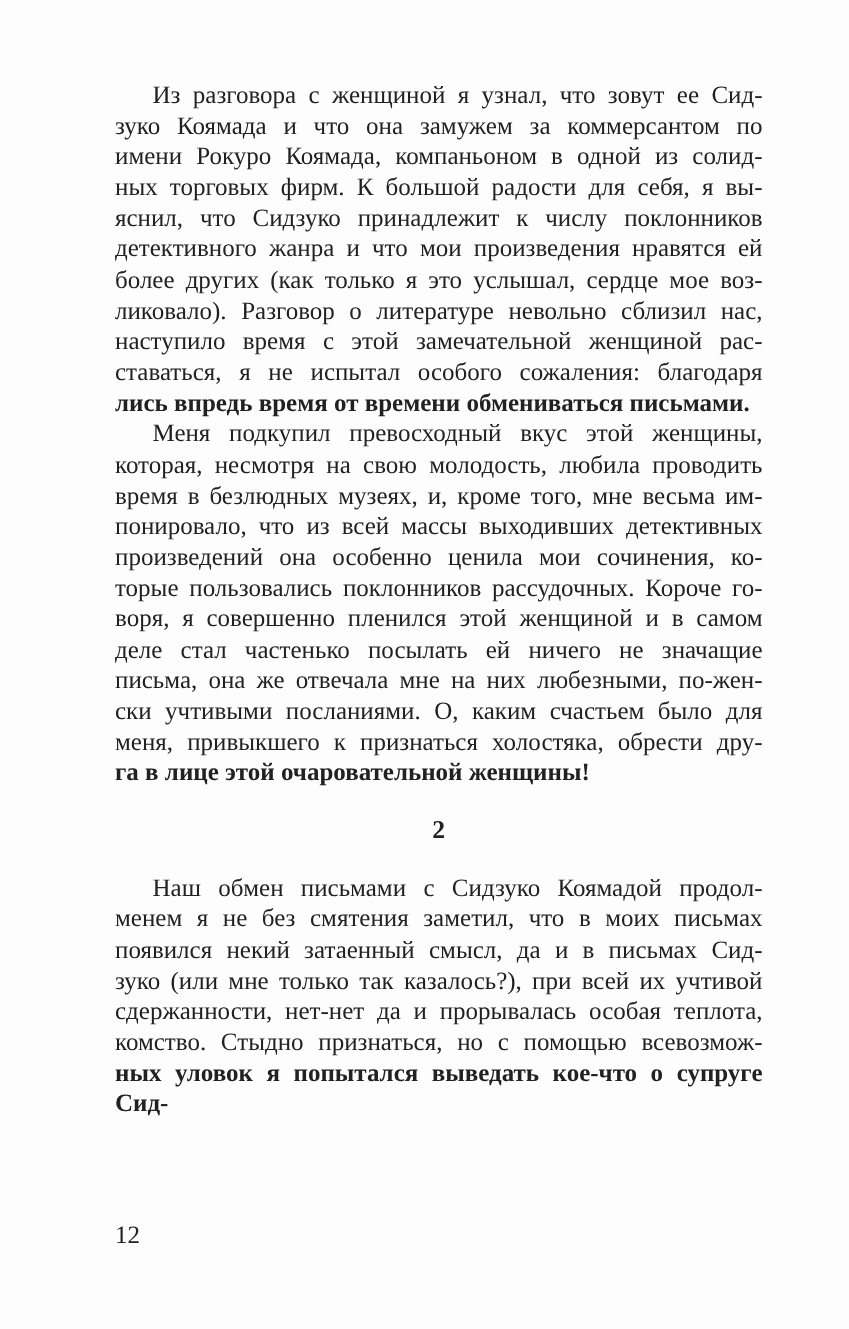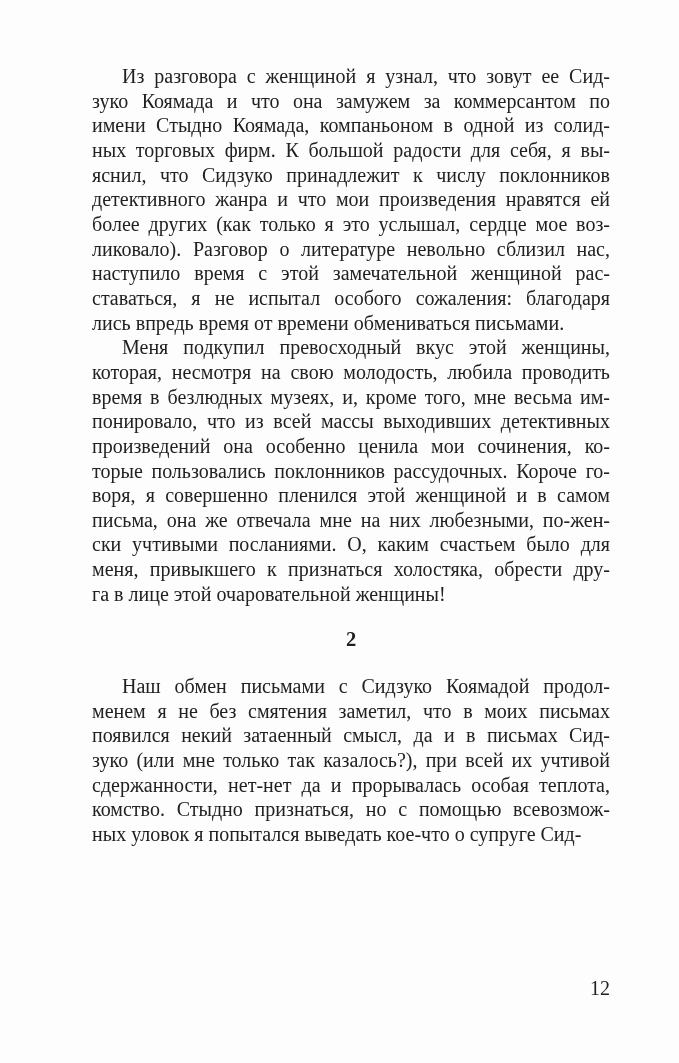--- a/index.html
+++ b/index.html
@@ -36,65 +36,67 @@
     text-align: justify;
     text-align-last: justify;
     text-justify: inter-word;
     white-space: normal;
   }
   .line.first {
     text-indent: 30px;
   }
   .line.last {
     text-align-last: left;
+    font-weight: bold;
   }
   .section-heading {
     font-size: 20.5px;
     line-height: 24.65px;
     font-weight: bold;
     text-align: center;
     margin: 21px 0 22px 0;
   }
   .page-number {
     position: absolute;
     left: 92px;
     top: 976px;
     width: 518px;
-    text-align: right;
+    text-align: left;
     font-size: 20px;
     line-height: 24.65px;
   }
 </style>
 </head>
 <body>
 
 <div class="page">
   <div class="text-block">
     <div class="paragraphs">
         <div class="paragraph">
           <div class="line first">Из разговора с женщиной я узнал, что зовут ее Сид-</div>
           <div class="line">зуко Коямада и что она замужем за коммерсантом по</div>
-          <div class="line">имени Стыдно Коямада, компаньоном в одной из солид-</div>
+          <div class="line">имени Рокуро Коямада, компаньоном в одной из солид-</div>
           <div class="line">ных торговых фирм. К большой радости для себя, я вы-</div>
           <div class="line">яснил, что Сидзуко принадлежит к числу поклонников</div>
           <div class="line">детективного жанра и что мои произведения нравятся ей</div>
           <div class="line">более других (как только я это услышал, сердце мое воз-</div>
           <div class="line">ликовало). Разговор о литературе невольно сблизил нас,</div>
           <div class="line">наступило время с этой замечательной женщиной рас-</div>
           <div class="line">ставаться, я не испытал особого сожаления: благодаря</div>
           <div class="line last">лись впредь время от времени обмениваться письмами.</div>
         </div>
         <div class="paragraph">
           <div class="line first">Меня подкупил превосходный вкус этой женщины,</div>
           <div class="line">которая, несмотря на свою молодость, любила проводить</div>
           <div class="line">время в безлюдных музеях, и, кроме того, мне весьма им-</div>
           <div class="line">понировало, что из всей массы выходивших детективных</div>
           <div class="line">произведений она особенно ценила мои сочинения, ко-</div>
           <div class="line">торые пользовались поклонников рассудочных. Короче го-</div>
           <div class="line">воря, я совершенно пленился этой женщиной и в самом</div>
+          <div class="line">деле стал частенько посылать ей ничего не значащие</div>
           <div class="line">письма, она же отвечала мне на них любезными, по-жен-</div>
           <div class="line">ски учтивыми посланиями. О, каким счастьем было для</div>
           <div class="line">меня, привыкшего к признаться холостяка, обрести дру-</div>
           <div class="line last">га в лице этой очаровательной женщины!</div>
         </div>
       </div>
     <div class="section-heading">2</div>
     <div class="paragraphs">
         <div class="paragraph">
           <div class="line first">Наш обмен письмами с Сидзуко Коямадой продол-</div>

